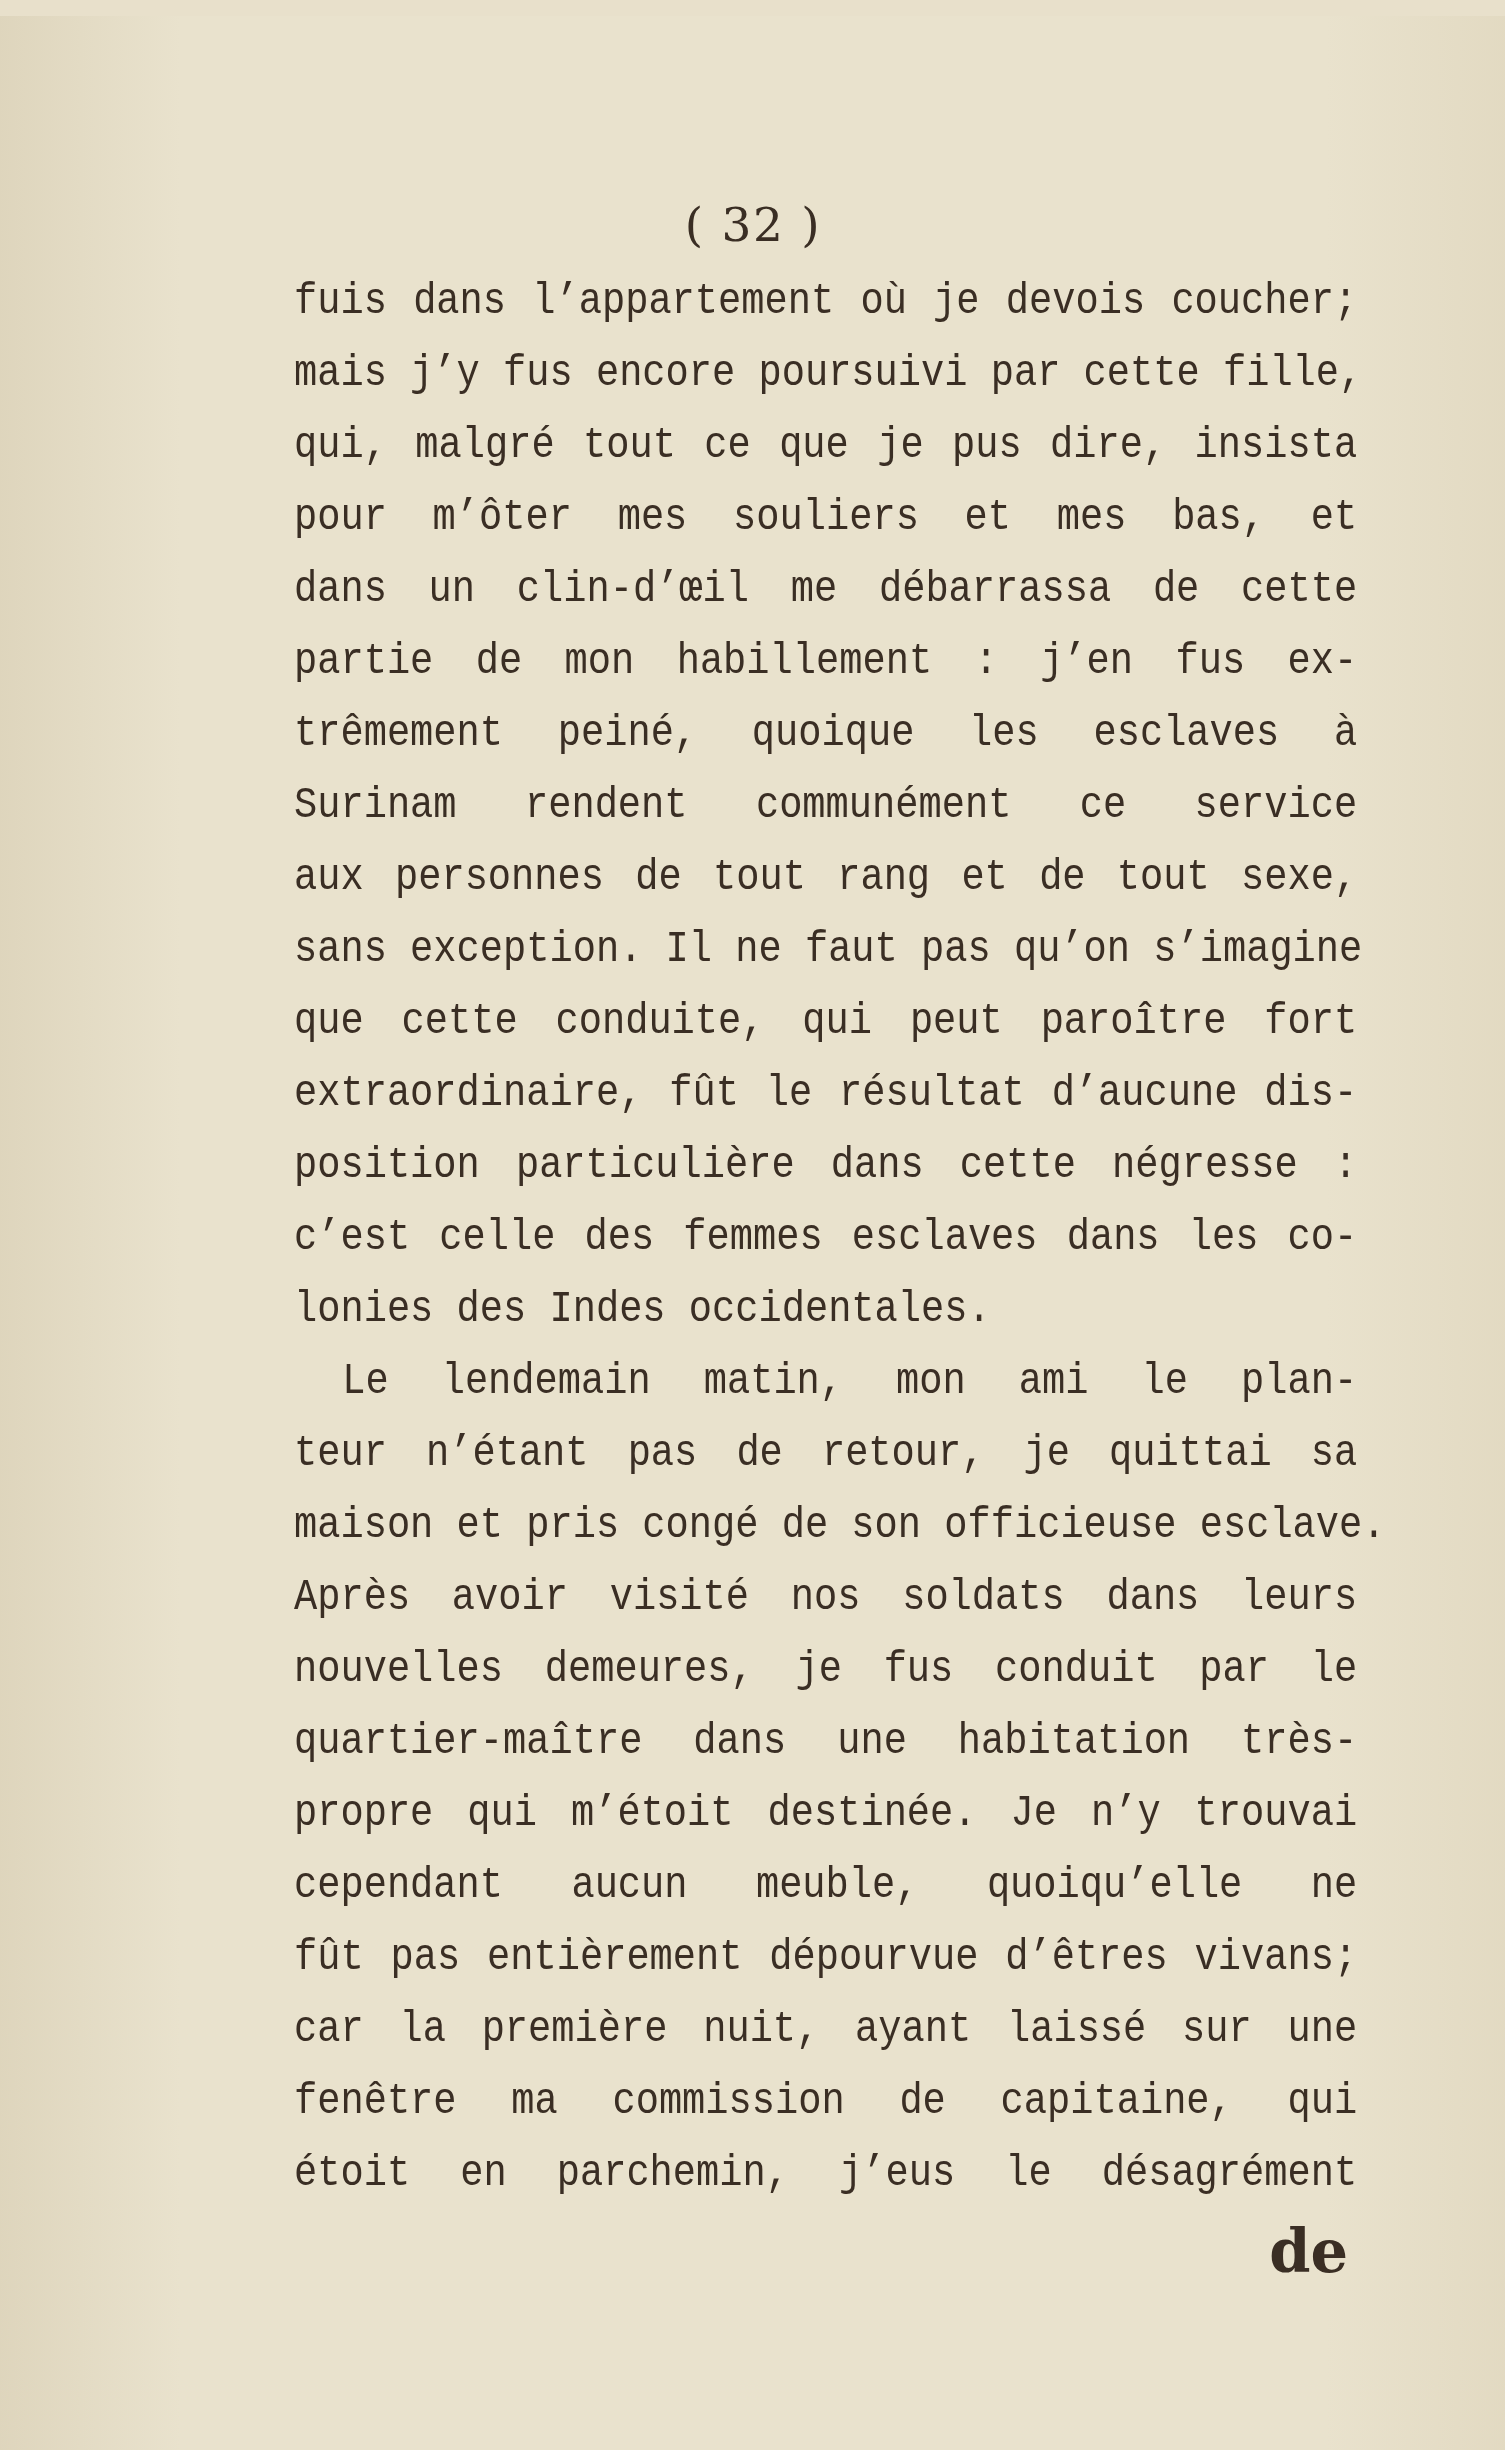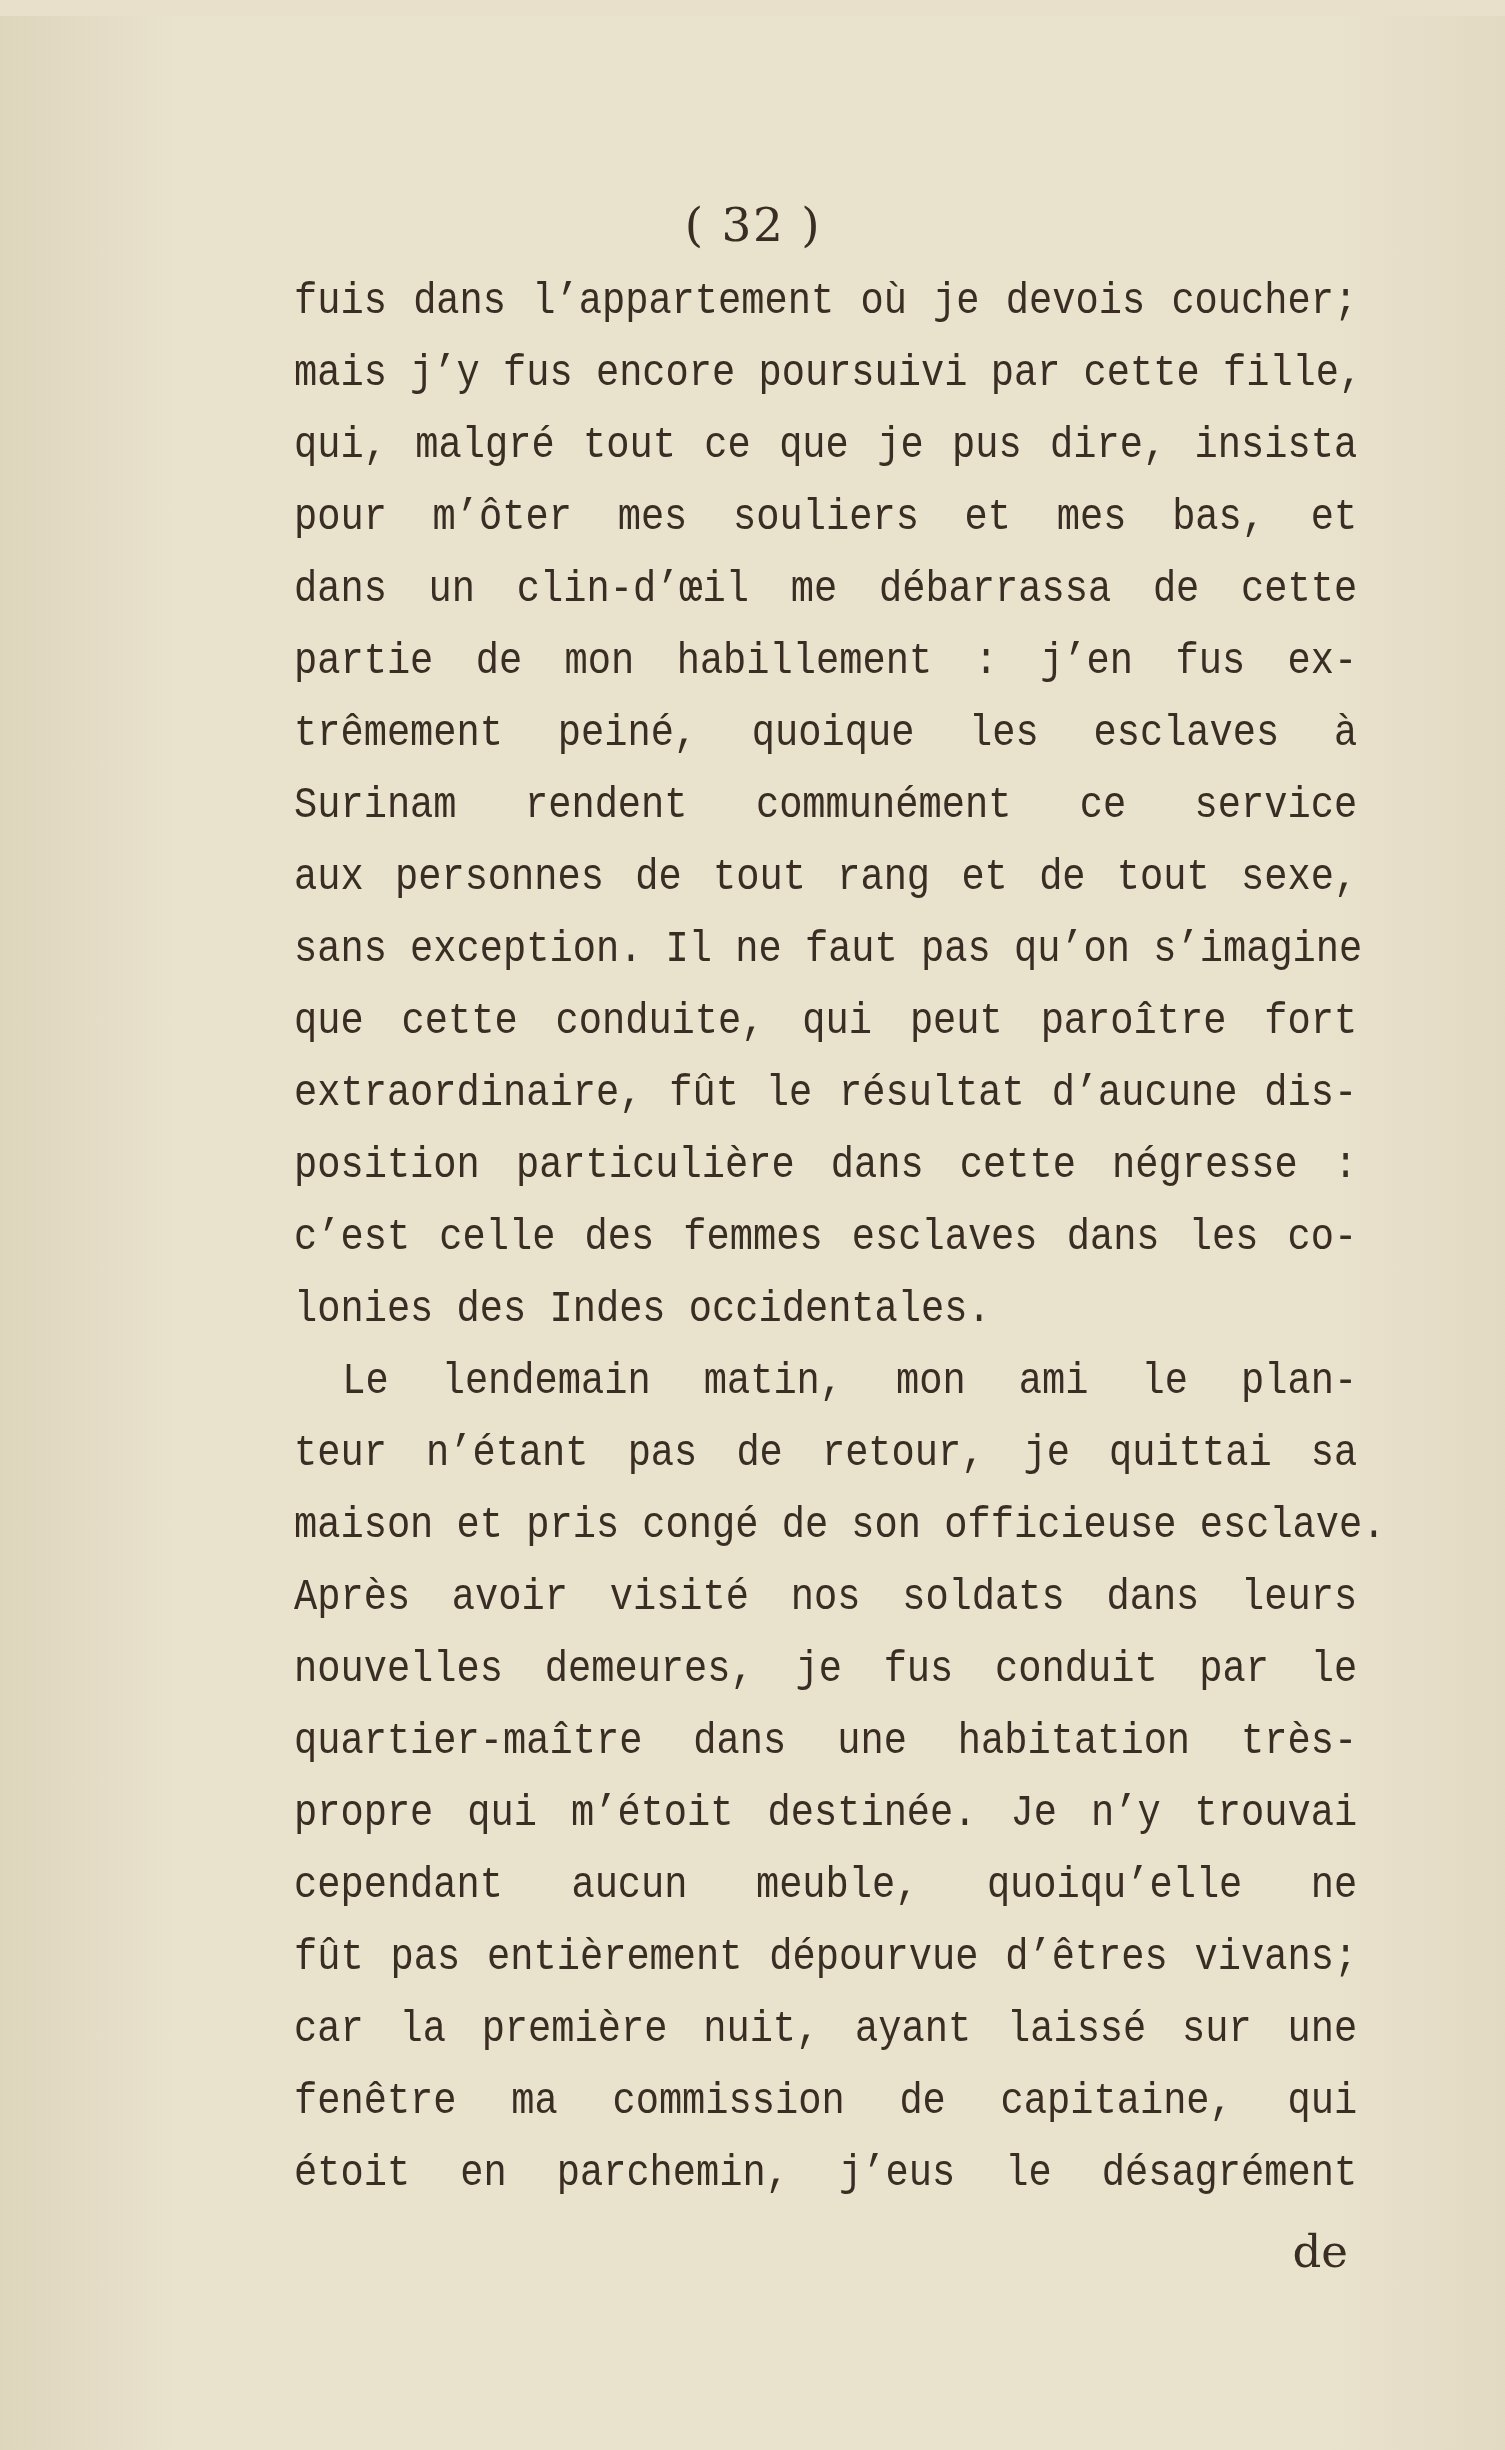--- a/index.html
+++ b/index.html
@@ -29,21 +29,21 @@
       font-size: 45px;
       text-align: justify; text-align-last: justify;
       white-space: nowrap;
       transform: scaleX(0.86); transform-origin: left center;
       width: 116.3%;
     }
     .line.last { text-align-last: left; }
     .line.indent { padding-left: 56px; box-sizing: border-box; }
     .catchword {
       position: absolute; right: 158px; top: 2200px;
-      font-size: 45px; line-height: 71px;
+      font-size: 59px; line-height: 71px; font-weight: bold;
     }
   </style>
 </head>
 <body>
 
 <div class="page">
   <div class="page-number">( 32 )</div>
   <div class="text-block" id="text-block">
       <div class="line">fuis dans l’appartement où je devois coucher;</div>
       <div class="line">mais j’y fus encore poursuivi par cette fille,</div>

